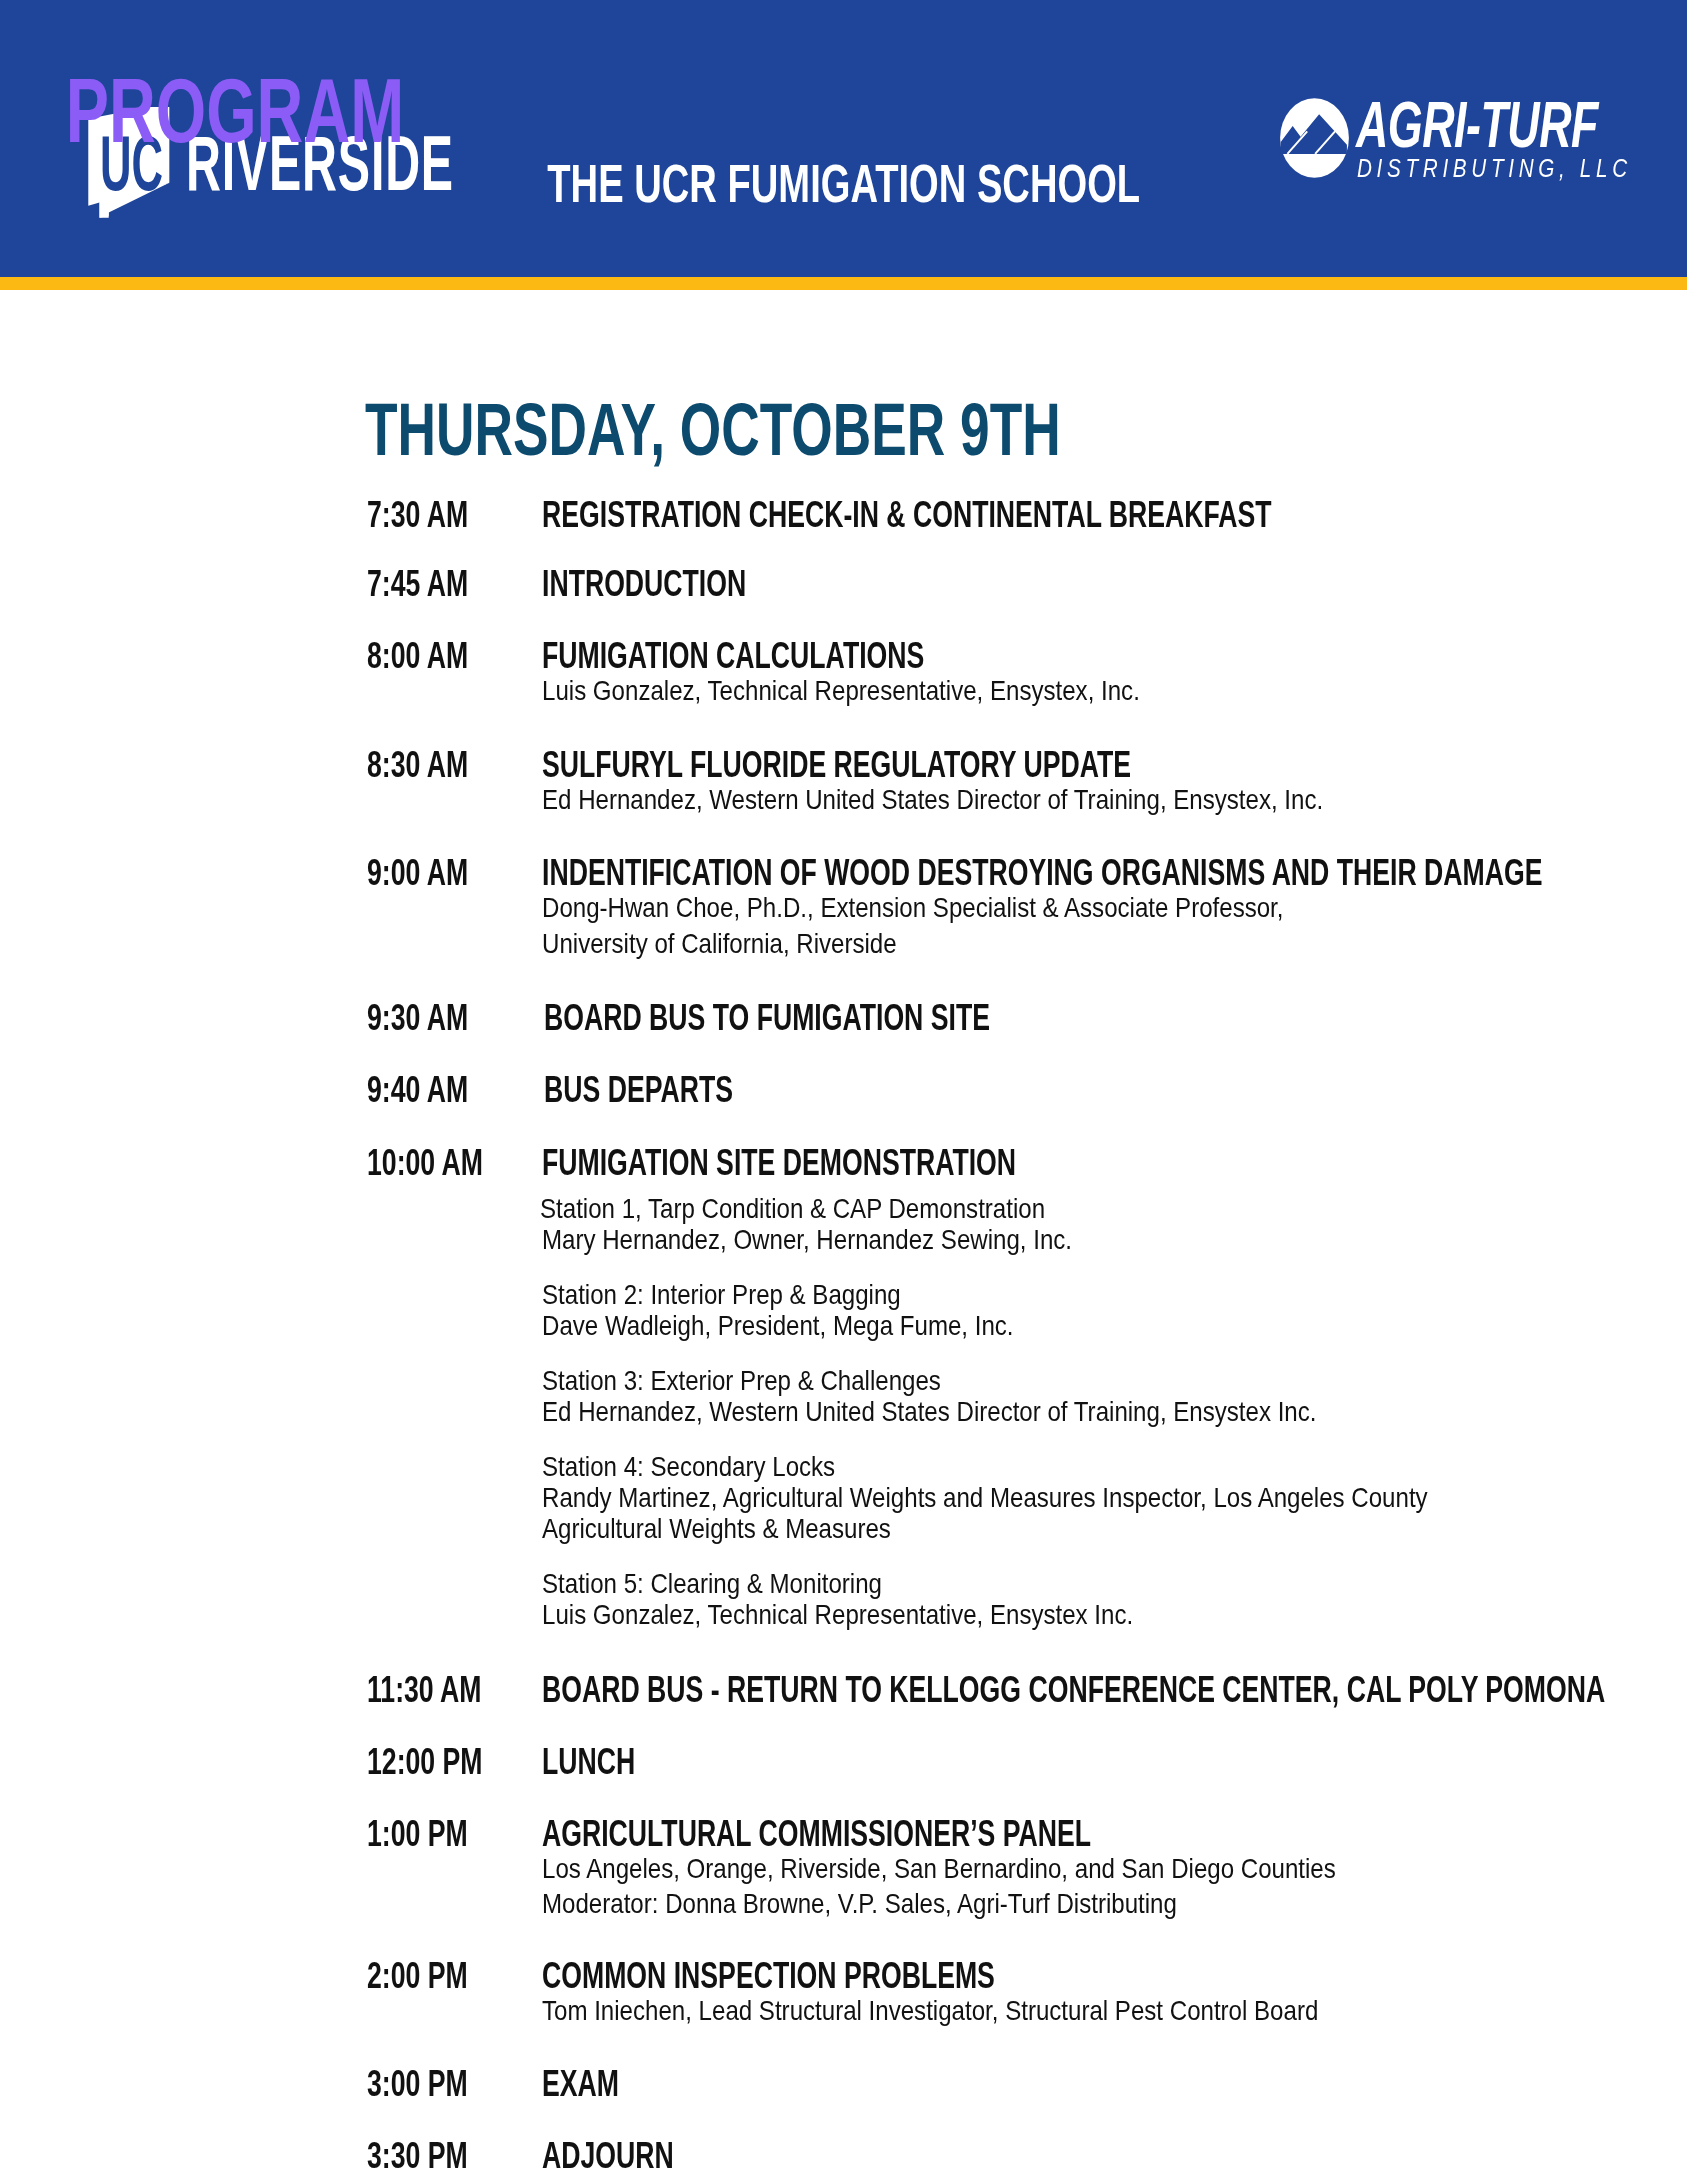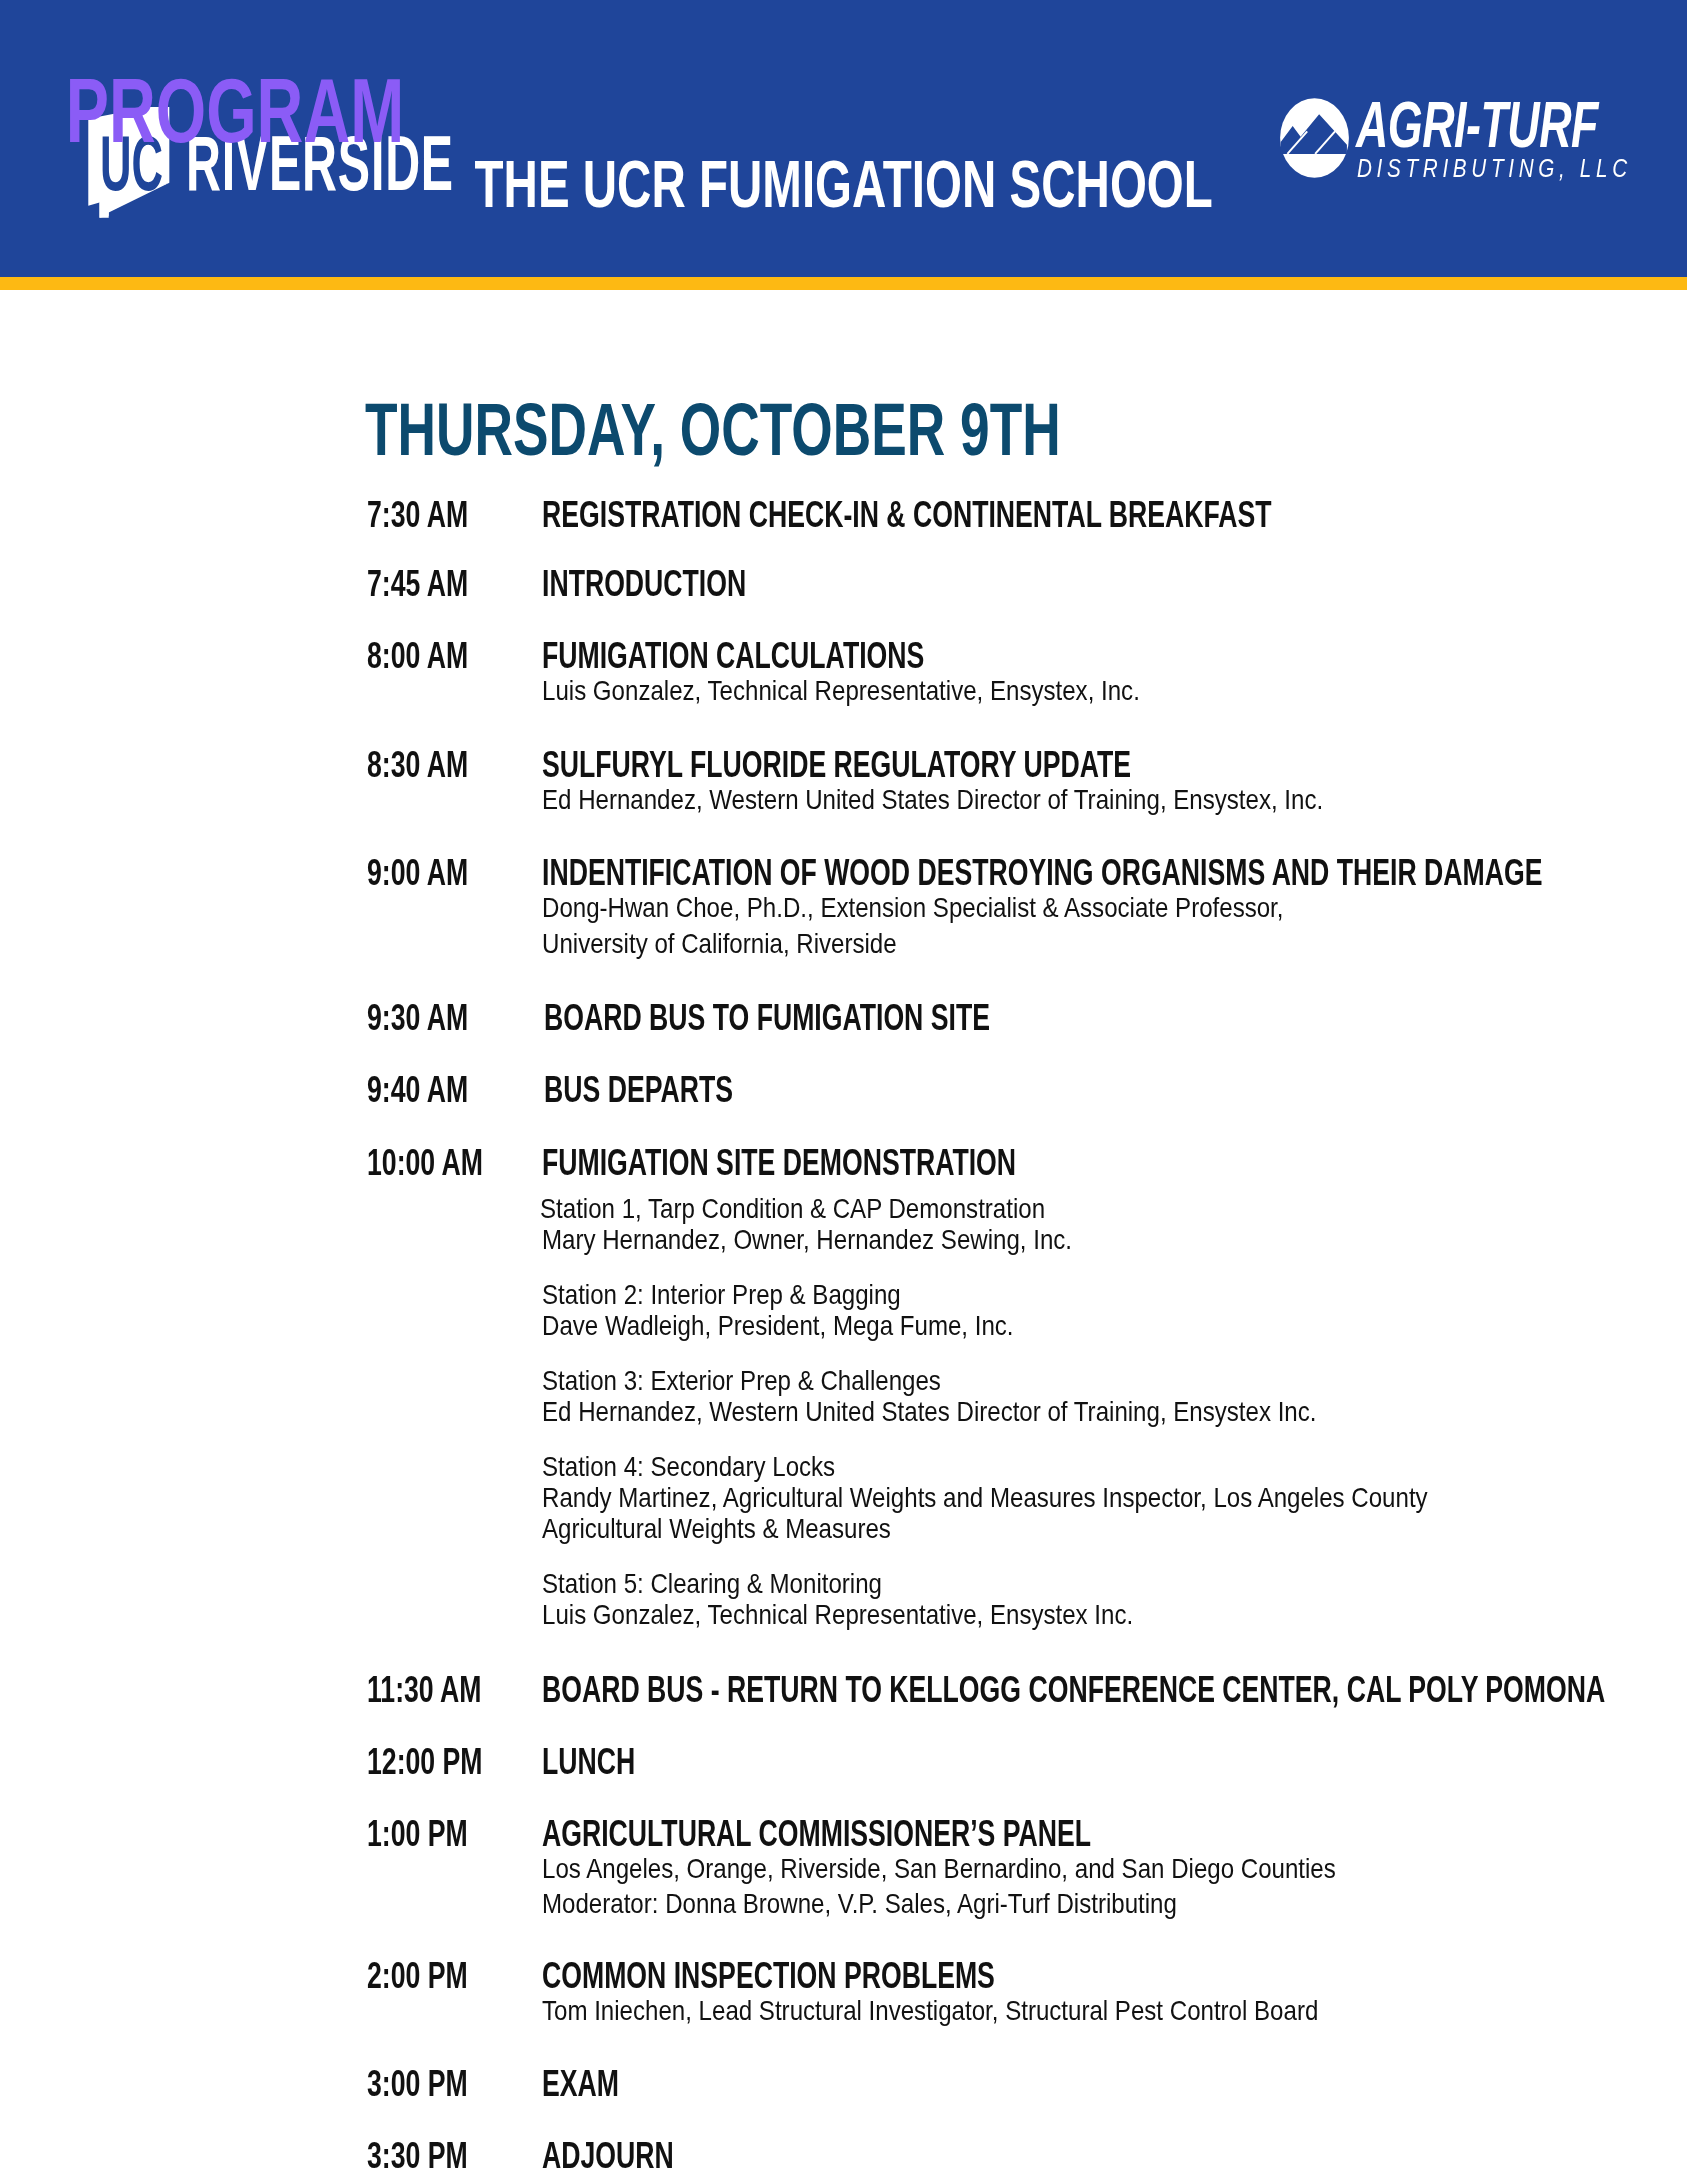--- a/index.html
+++ b/index.html
@@ -27,21 +27,21 @@
       position: absolute; left: 14.6px; top: 22.5px; color: #1f459a; font-weight: bold;
       font-size: 78px; line-height: 66px; transform: scaleX(0.56); transform-origin: left top;
     }
     .title-program {
       position: absolute; left: 0; width: 1471px; top: 66px; text-align: left;
       color: #8b5cf6; font-weight: bold; font-size: 90px; line-height: 90px;
     }
     .title-program span, .title-sub span, .heading span { display: inline-block; transform: scaleX(0.72); }
     .title-sub {
       position: absolute; left: 0; width: 1687px; top: 156px; text-align: center;
-      color: #ffffff; font-weight: bold; font-size: 66px; line-height: 56px;
+      color: #ffffff; font-weight: bold; font-size: 53px; line-height: 56px;
     }
     
     .agri-logo { position: absolute; left: 1278px; top: 94px; width: 318px; height: 93px; font-style: italic; }
     .agri-word {
       position: absolute; left: 78px; top: 1.3px; color: #fff; font-weight: bold;
       font-size: 64px; line-height: 60px; transform: scaleX(0.7); transform-origin: left top; white-space: nowrap;
       letter-spacing: -0.7px;
     }
     .agri-sub {
       position: absolute; left: 79px; top: 61px; color: #fff; font-size: 26.5px; line-height: 26.5px;

